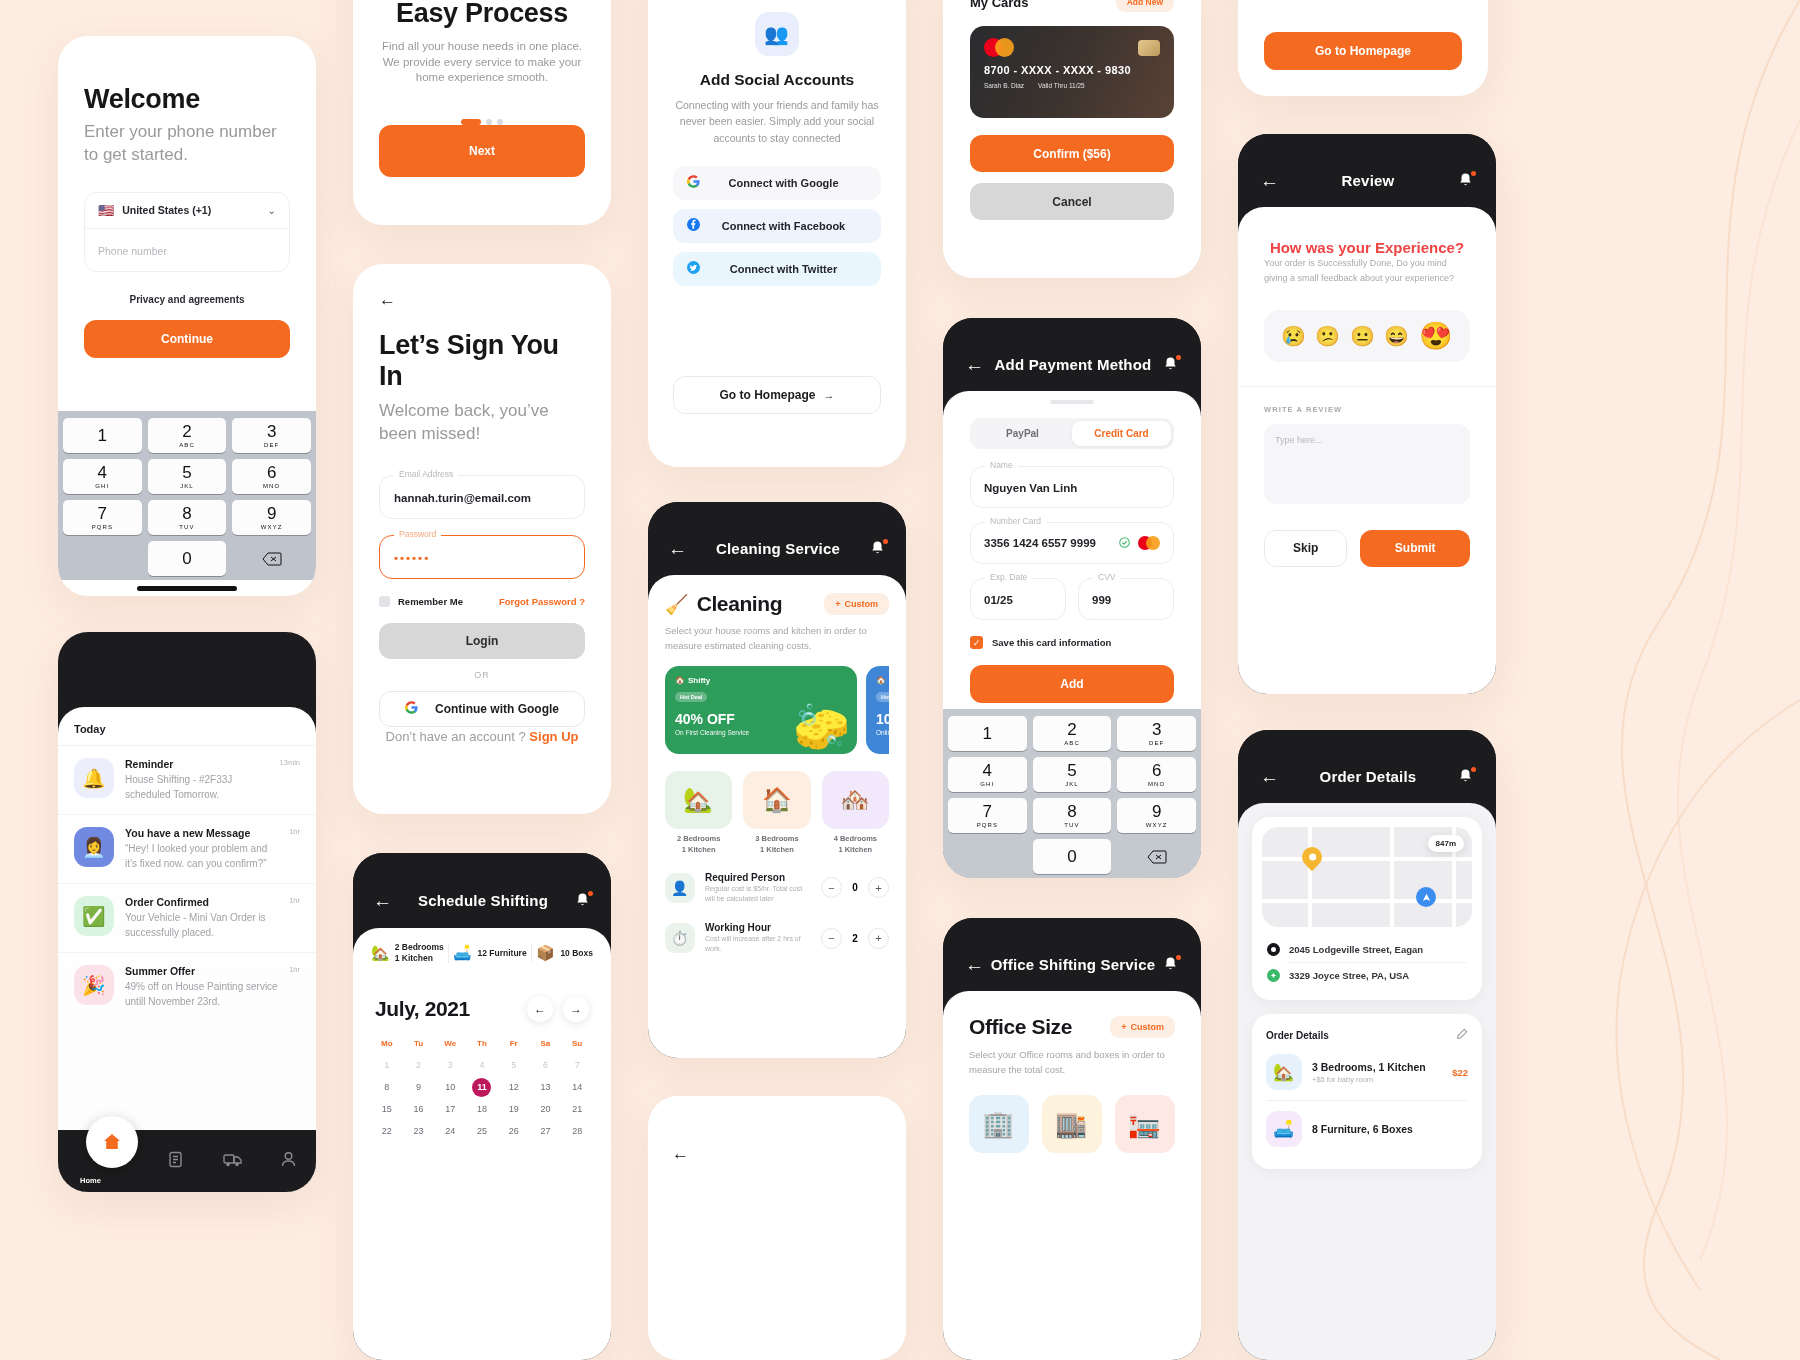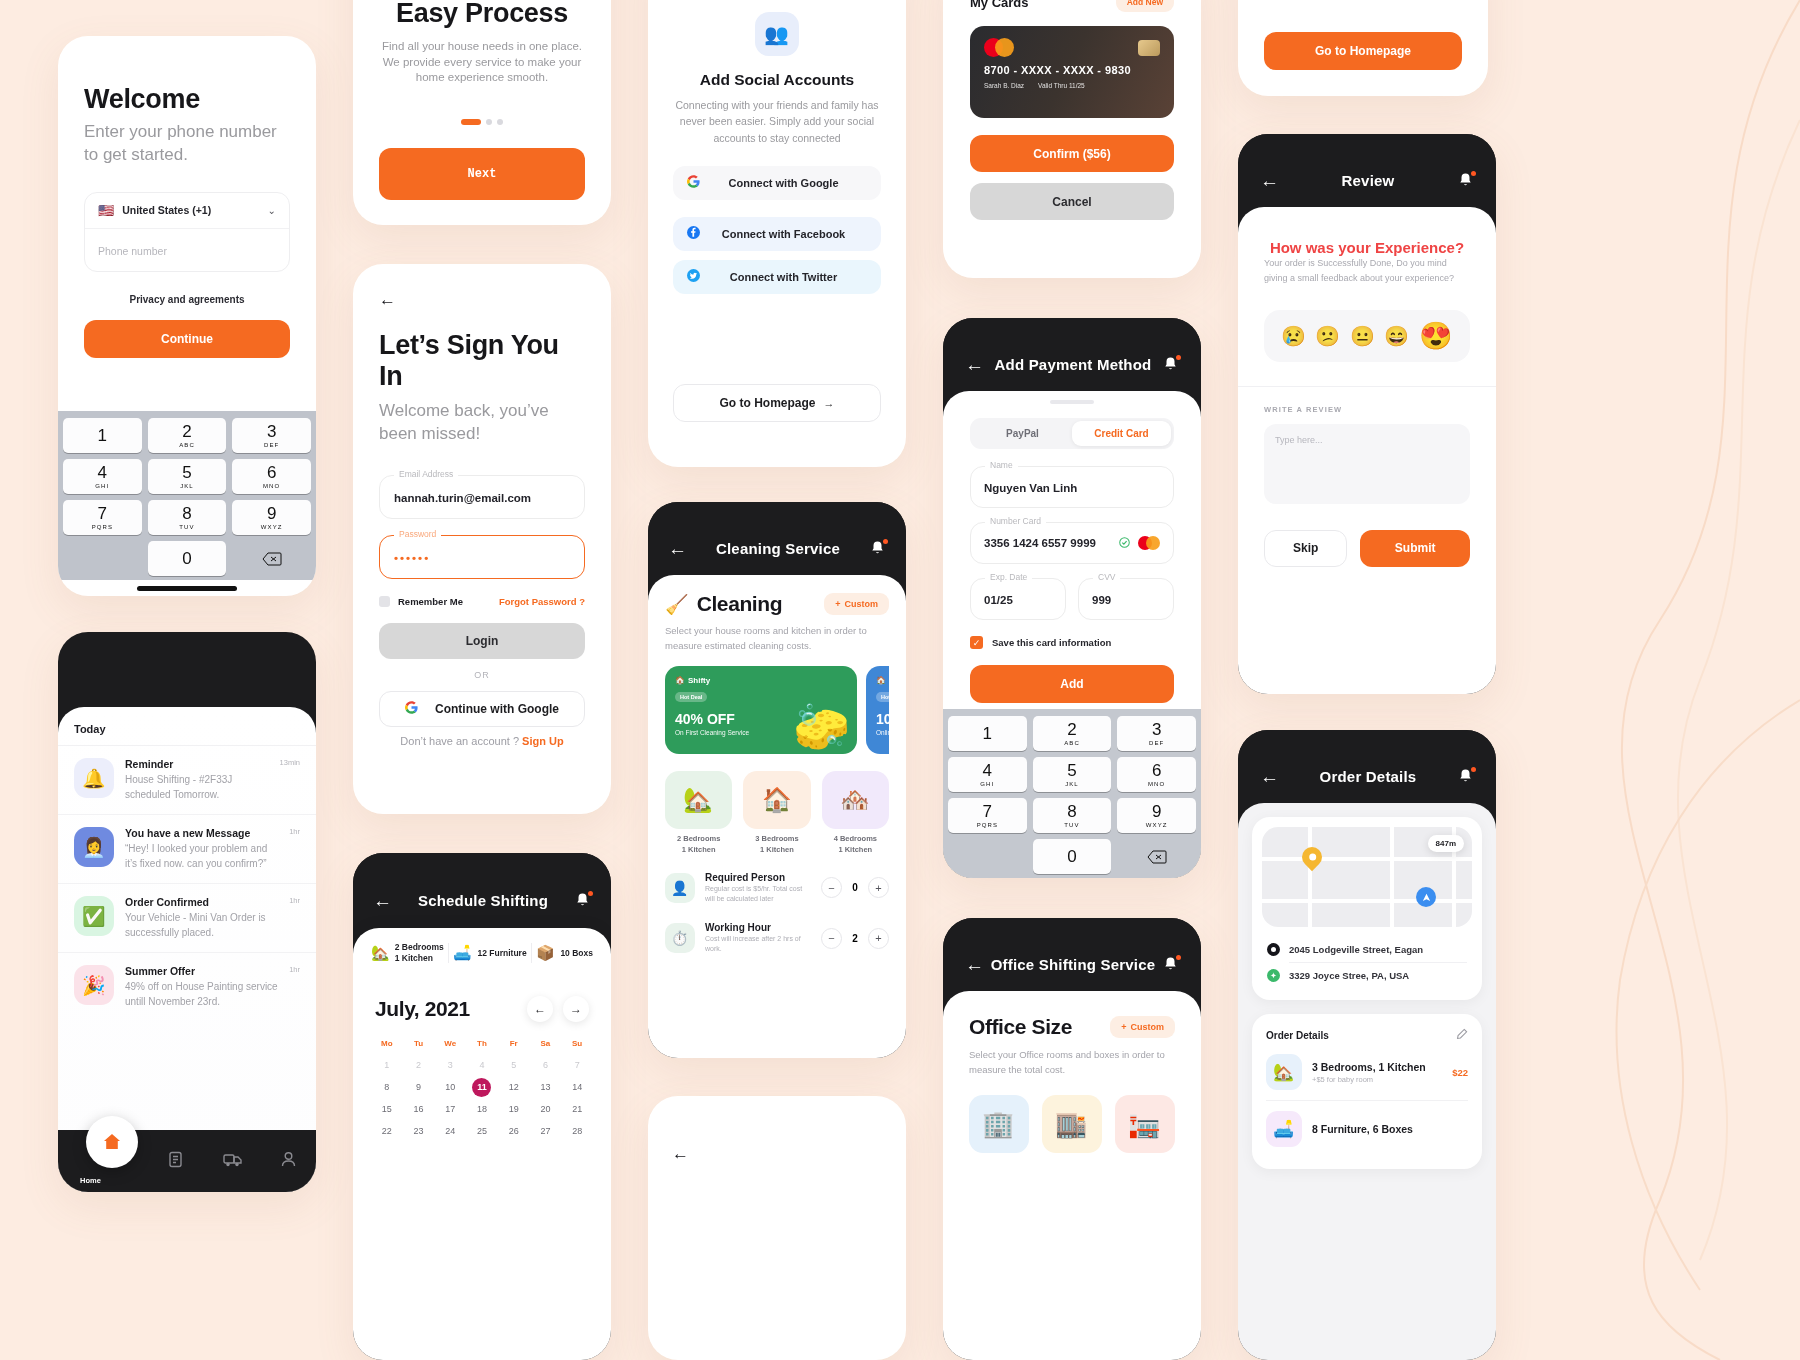--- a/index.html
+++ b/index.html
@@ -182,21 +182,21 @@
 
   <div class="screen" style="left:353px; top:-80px; width:258px; height:305px;">
     <div style="padding:78px 26px 0; text-align:center;">
       <div class="h1">Easy Process</div>
       <div class="sub" style="font-size:11.5px; margin-top:10px;">Find all your house needs in one place. We provide every service to make your home experience smooth.</div>
       <div class="dots" style="margin-top:33px;">
         <i class="on"></i>
         <i></i>
         <i></i>
       </div>
-      <div class="btn btn-orange" style="height:52px; margin-top:23px;font-family:Liberation Mono, monospace;">Next</div>
+      <div class="btn btn-orange" style="height:52px; ">Next</div>
     </div>
   </div>
 
   <div class="screen" style="left:58px; top:36px; width:258px; height:560px;">
     <div style="padding:48px 26px 0;">
       <div class="h1">Welcome</div>
       <div class="sub" style="margin-top:6px;">Enter your phone number to get started.</div>
 
       <div style="border:1px solid #eeeef0; border-radius:13px; margin-top:25px; overflow:hidden;">
         <div style="display:flex; align-items:center; gap:8px; padding:10px 13px; border-bottom:1px solid #f1f1f3;">
@@ -373,21 +373,21 @@
           <svg width="13" height="13" viewBox="0 0 48 48">
               <path fill="#EA4335" d="M24 9.5c3.5 0 6.6 1.2 9 3.6l6.7-6.7C35.6 2.6 30.2.5 24 .5 14.7.5 6.7 5.8 2.8 13.5l7.8 6C12.4 13.9 17.7 9.5 24 9.5z"></path>
               <path fill="#4285F4" d="M46.5 24.5c0-1.6-.2-3.2-.5-4.7H24v9.2h12.7c-.6 3-2.3 5.5-4.8 7.2l7.5 5.8c4.4-4.1 7.1-10.1 7.1-17.5z"></path>
               <path fill="#FBBC05" d="M10.6 28.5c-.5-1.4-.8-2.9-.8-4.5s.3-3.1.8-4.5l-7.8-6C1 16.8 0 20.3 0 24s1 7.2 2.8 10.5l7.8-6z"></path>
               <path fill="#34A853" d="M24 47.5c6.2 0 11.5-2 15.4-5.6l-7.5-5.8c-2.1 1.4-4.8 2.2-7.9 2.2-6.3 0-11.6-4.3-13.4-10.1l-7.8 6C6.7 42.2 14.7 47.5 24 47.5z"></path>
             </svg>
         </span>
         <span>Continue with Google</span>
       </div>
 
-      <div style="text-align:center; margin-top:8px; font-size:11px; color:#9d9da4;">
+      <div style="text-align:center; margin-top:2px; font-size:13px; color:#9d9da4;">
         <span>Don’t have an account ?</span>
         <span style="color:#f56a21; font-weight:700;">Sign Up</span>
       </div>
     </div>
   </div>
 
   <div class="screen" style="left:353px; top:853px; width:258px; height:507px; background:#1c1c1e;">
     <div class="dark-head" style="height:95px; padding:0 20px;">
       <span class="back-arrow">←</span>
       <span class="title">Schedule Shifting</span>
@@ -482,21 +482,21 @@
           <svg width="13" height="13" viewBox="0 0 48 48">
               <path fill="#EA4335" d="M24 9.5c3.5 0 6.6 1.2 9 3.6l6.7-6.7C35.6 2.6 30.2.5 24 .5 14.7.5 6.7 5.8 2.8 13.5l7.8 6C12.4 13.9 17.7 9.5 24 9.5z"></path>
               <path fill="#4285F4" d="M46.5 24.5c0-1.6-.2-3.2-.5-4.7H24v9.2h12.7c-.6 3-2.3 5.5-4.8 7.2l7.5 5.8c4.4-4.1 7.1-10.1 7.1-17.5z"></path>
               <path fill="#FBBC05" d="M10.6 28.5c-.5-1.4-.8-2.9-.8-4.5s.3-3.1.8-4.5l-7.8-6C1 16.8 0 20.3 0 24s1 7.2 2.8 10.5l7.8-6z"></path>
               <path fill="#34A853" d="M24 47.5c6.2 0 11.5-2 15.4-5.6l-7.5-5.8c-2.1 1.4-4.8 2.2-7.9 2.2-6.3 0-11.6-4.3-13.4-10.1l-7.8 6C6.7 42.2 14.7 47.5 24 47.5z"></path>
             </svg>
         </span>
         <span class="lbl">Connect with Google</span>
       </div>
 
-      <div class="social-btn" style="background:#eef4fd; margin-top:17px;">
+      <div class="social-btn" style="background:#eef4fd; margin-top:9px;">
         <span>
           <svg width="13" height="13" viewBox="0 0 24 24">
               <circle cx="12" cy="12" r="12" fill="#1877F2"></circle>
               <path d="M15.3 12.5l.45-3h-2.9v-1.9c0-.8.4-1.6 1.7-1.6h1.3V3.4S14.7 3.2 13.6 3.2c-2.2 0-3.6 1.3-3.6 3.8v2.5H7.4v3h2.6v7.2h3.2v-7.2h2.1z" fill="#fff"></path>
             </svg>
         </span>
         <span class="lbl">Connect with Facebook</span>
       </div>
 
       <div class="social-btn" style="background:#eaf6fd; margin-top:9px;">

